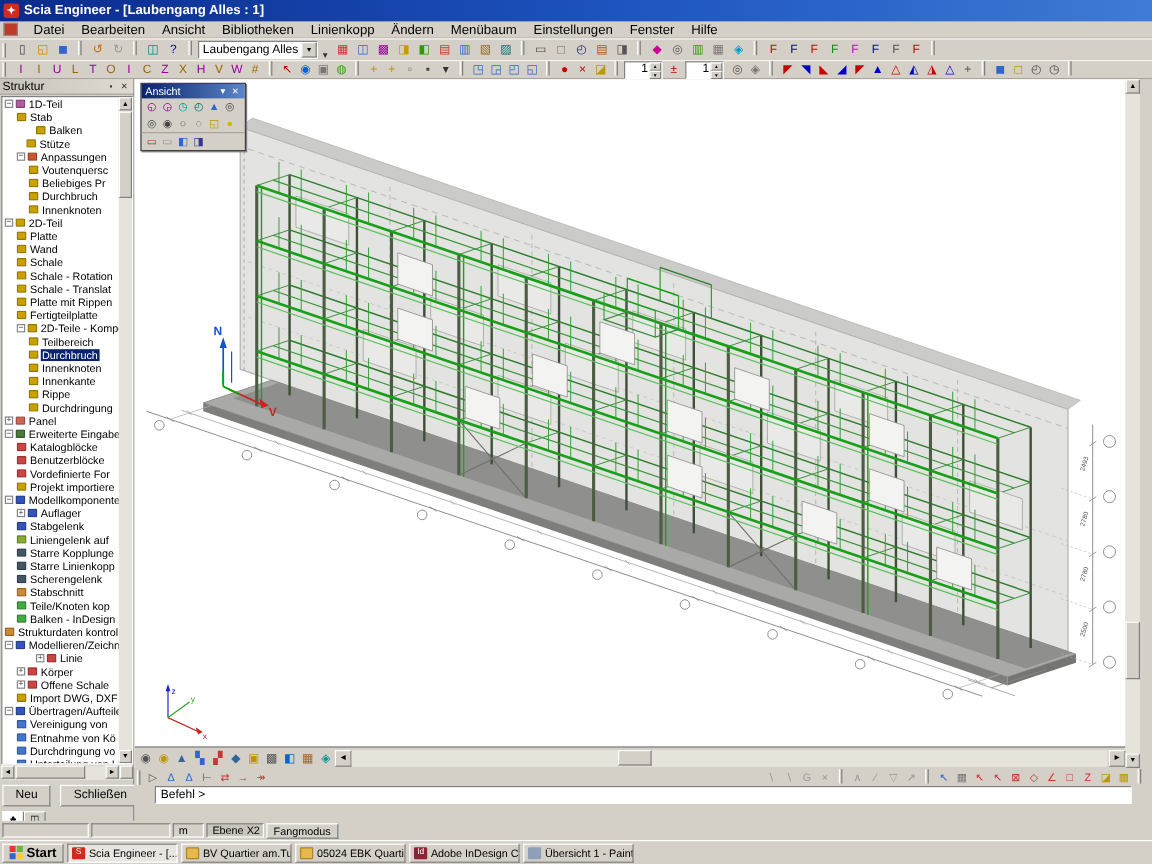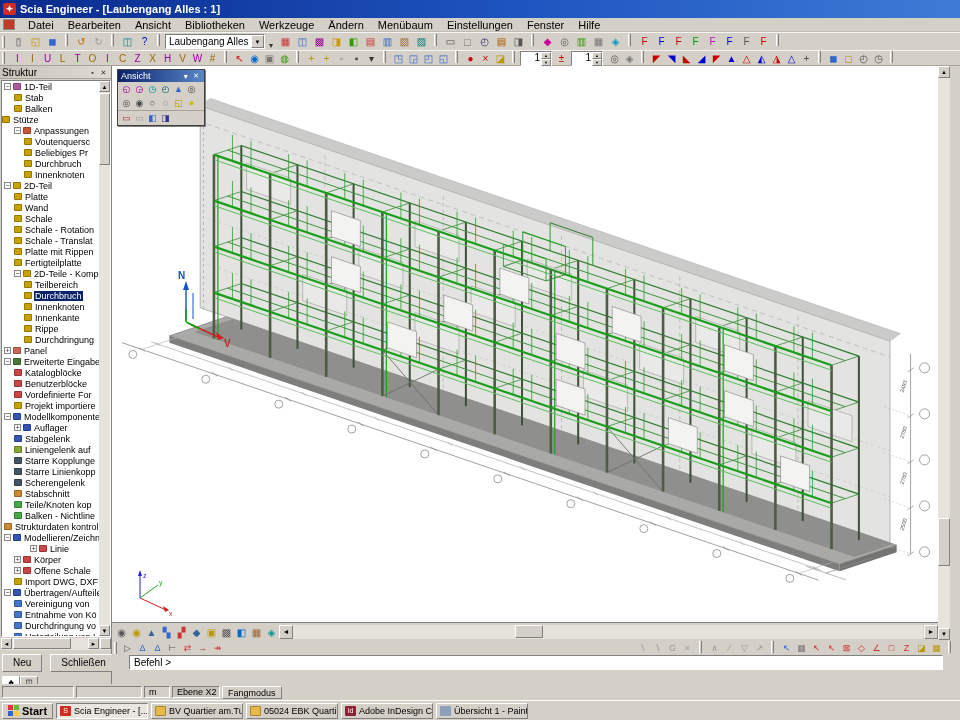--- a/index.html
+++ b/index.html
@@ -129,21 +129,21 @@
     <span>Scia Engineer - [Laubengang Alles : 1]</span>
   </div>
 
   <div id="menubar">
     <span class="mdiicon"></span>
     <span id="menuitems" style="display:flex">
         <span class="menu-item">Datei</span>
         <span class="menu-item">Bearbeiten</span>
         <span class="menu-item">Ansicht</span>
         <span class="menu-item">Bibliotheken</span>
-        <span class="menu-item">Werkzeuge</span>
+        <span class="menu-item">Linienkopp</span>
         <span class="menu-item">Ändern</span>
         <span class="menu-item">Menübaum</span>
         <span class="menu-item">Einstellungen</span>
         <span class="menu-item">Fenster</span>
         <span class="menu-item">Hilfe</span>
       </span>
   </div>
 
   <div id="tb1" class="tb">
     <span class="grip"></span>
@@ -319,25 +319,25 @@
       <div id="tree">
           <div class="trow" style="padding-left: 2px;">
             <span class="texp">−</span>
             <span class="tic" style="background: rgb(176, 90, 160);"></span>
             <span class="tlbl">1D-Teil</span>
           </div>
           <div class="trow" style="padding-left: 12px;">
             <span class="tic" style="background: rgb(201, 161, 0);"></span>
             <span class="tlbl">Stab</span>
           </div>
-          <div class="trow" style="padding-left: 12px;">
+          <div class="trow" style="padding-left: 12px; margin-left: 16px;">
             <span class="tic" style="background: rgb(201, 161, 0);"></span>
             <span class="tlbl">Balken</span>
           </div>
-          <div class="trow" style="padding-left: 0;">
+          <div class="trow" style="padding-left: 20px;">
             <span class="tic" style="background: rgb(201, 161, 0);"></span>
             <span class="tlbl">Stütze</span>
           </div>
           <div class="trow" style="padding-left: 12px;">
             <span class="texp">−</span>
             <span class="tic" style="background: rgb(204, 85, 51);"></span>
             <span class="tlbl">Anpassungen</span>
           </div>
           <div class="trow" style="padding-left: 22px;">
             <span class="tic" style="background: rgb(201, 161, 0);"></span>
@@ -476,21 +476,21 @@
           <div class="trow" style="padding-left: 12px;">
             <span class="tic" style="background: rgb(204, 136, 51);"></span>
             <span class="tlbl">Stabschnitt</span>
           </div>
           <div class="trow" style="padding-left: 12px;">
             <span class="tic" style="background: rgb(68, 170, 68);"></span>
             <span class="tlbl">Teile/Knoten kop</span>
           </div>
           <div class="trow" style="padding-left: 12px;">
             <span class="tic" style="background: rgb(68, 170, 68);"></span>
-            <span class="tlbl">Balken - Nichtline</span>
+            <span class="tlbl">Balken - InDesign</span>
           </div>
           <div class="trow" style="padding-left: 2px;">
             <span class="tic" style="background: rgb(204, 136, 51);"></span>
             <span class="tlbl">Strukturdaten kontrol</span>
           </div>
           <div class="trow" style="padding-left: 2px;">
             <span class="texp">−</span>
             <span class="tic" style="background: rgb(51, 85, 187);"></span>
             <span class="tlbl">Modellieren/Zeichne</span>
           </div>

